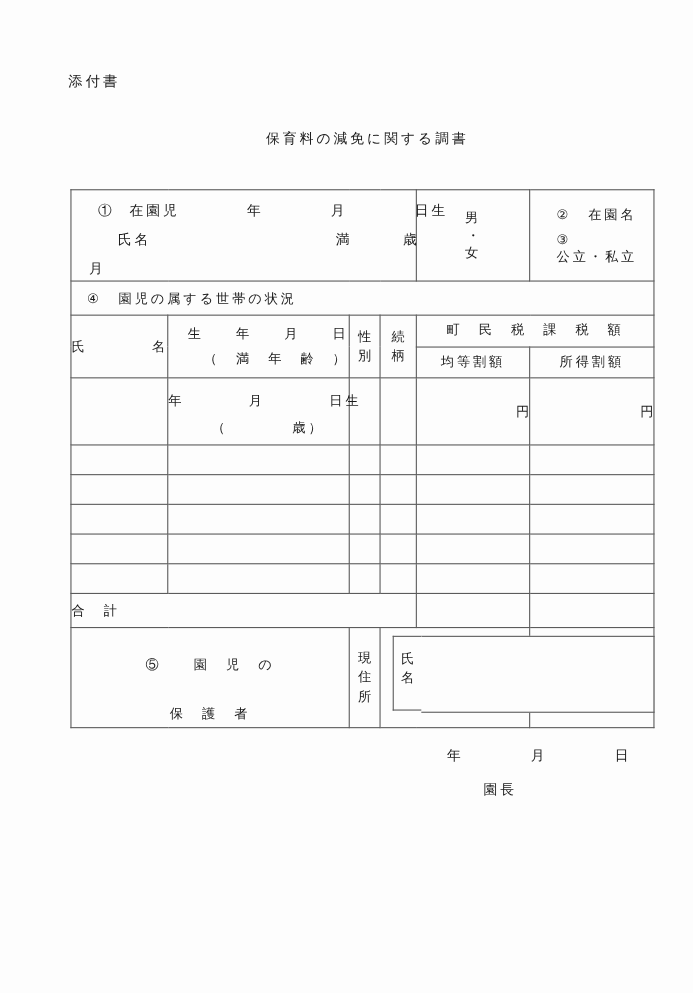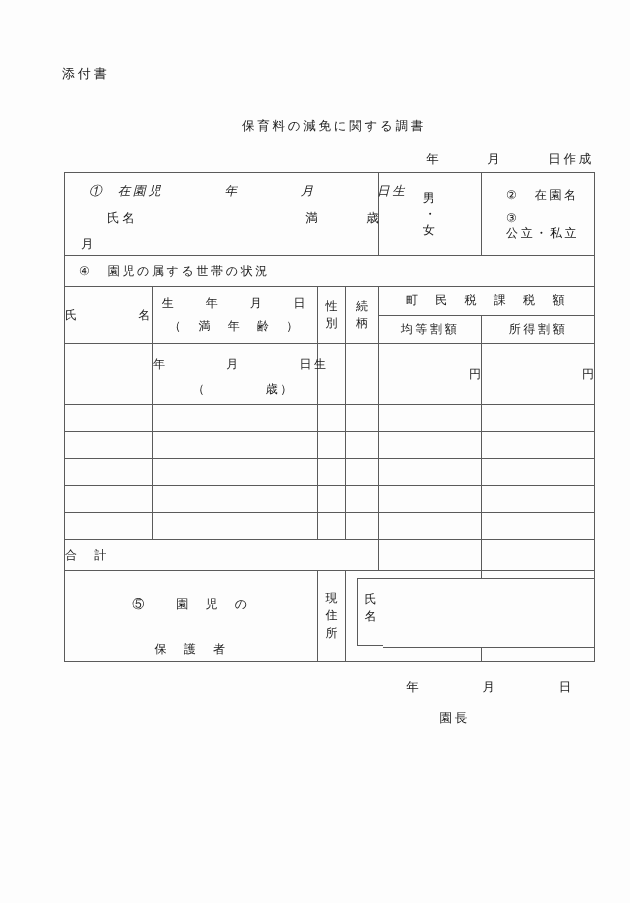--- a/index.html
+++ b/index.html
@@ -59,21 +59,21 @@
     border: 1px solid #5b5b5b;
     font-size: 12px;
     padding: 0;
     vertical-align: middle;
     background: #fdfdfd;
   }
 
   
   .r1-main { height: 82px; vertical-align: top; }
   .r1-line { font-size: 12.5px; }
-  .r1-l1 { margin: 8px 12px 0 0; padding-left: 24px; font-style: italic; }
+  .r1-l1 { margin: 8px 12px 0 0; padding-left: 24px; }
   .r1-l2 { margin: 10px 0 0 0; padding-left: 42px; }
   .r1-l3 { margin: 9px 0 0 0; padding-left: 16px; }
   .gender-cell {
     text-align: center;
     font-size: 12.5px;
     line-height: 1.35;
     padding: 4px 2px;
   }
   .gender-cell span { display: block; }
   .school-cell { font-size: 12.5px; padding: 6px 0 6px 0; }
@@ -81,21 +81,21 @@
   .school-cell .idx { margin-right: 18px; }
 
   
   .sec-banner { height: 30px; font-size: 12.5px; }
   .sec-banner .inner { padding-left: 14px; }
   .sec-banner .idx { margin-right: 18px; }
 
   
   .hdr { text-align: center; font-size: 12px; }
   .hdr-sub { height: 27px; }
-  .hdr-two-line div { line-height: 1.9; }
+  .hdr-two-line div { line-height: 1.9; text-align: right; }
 
   
   .data-first { height: 60px; vertical-align: top; }
   .data-first .ln1 { padding: 6px 10px 0 0; text-align: right; }
   .data-first .ln2 { padding: 8px 22px 0 0; text-align: right; }
   .yen { padding: 6px 10px 0 0; text-align: right; vertical-align: top; }
 
   
   .blank-row td { height: 26px; }
 
@@ -147,21 +147,20 @@
 </style>
 </head>
 <body>
 
 <div class="page">
 
   <div class="doc-label jp">添付書</div>
 
   <div class="doc-title jp">保育料の減免に関する調書</div>
 
-  <div class="created-line jp">年　　　月　　　日作成</div>
 
   <table class="tbl">
     <colgroup>
       <col style="width:88px">
       <col style="width:165px">
       <col style="width:28px">
       <col style="width:33px">
       <col style="width:103px">
       <col style="width:113px">
     </colgroup>

